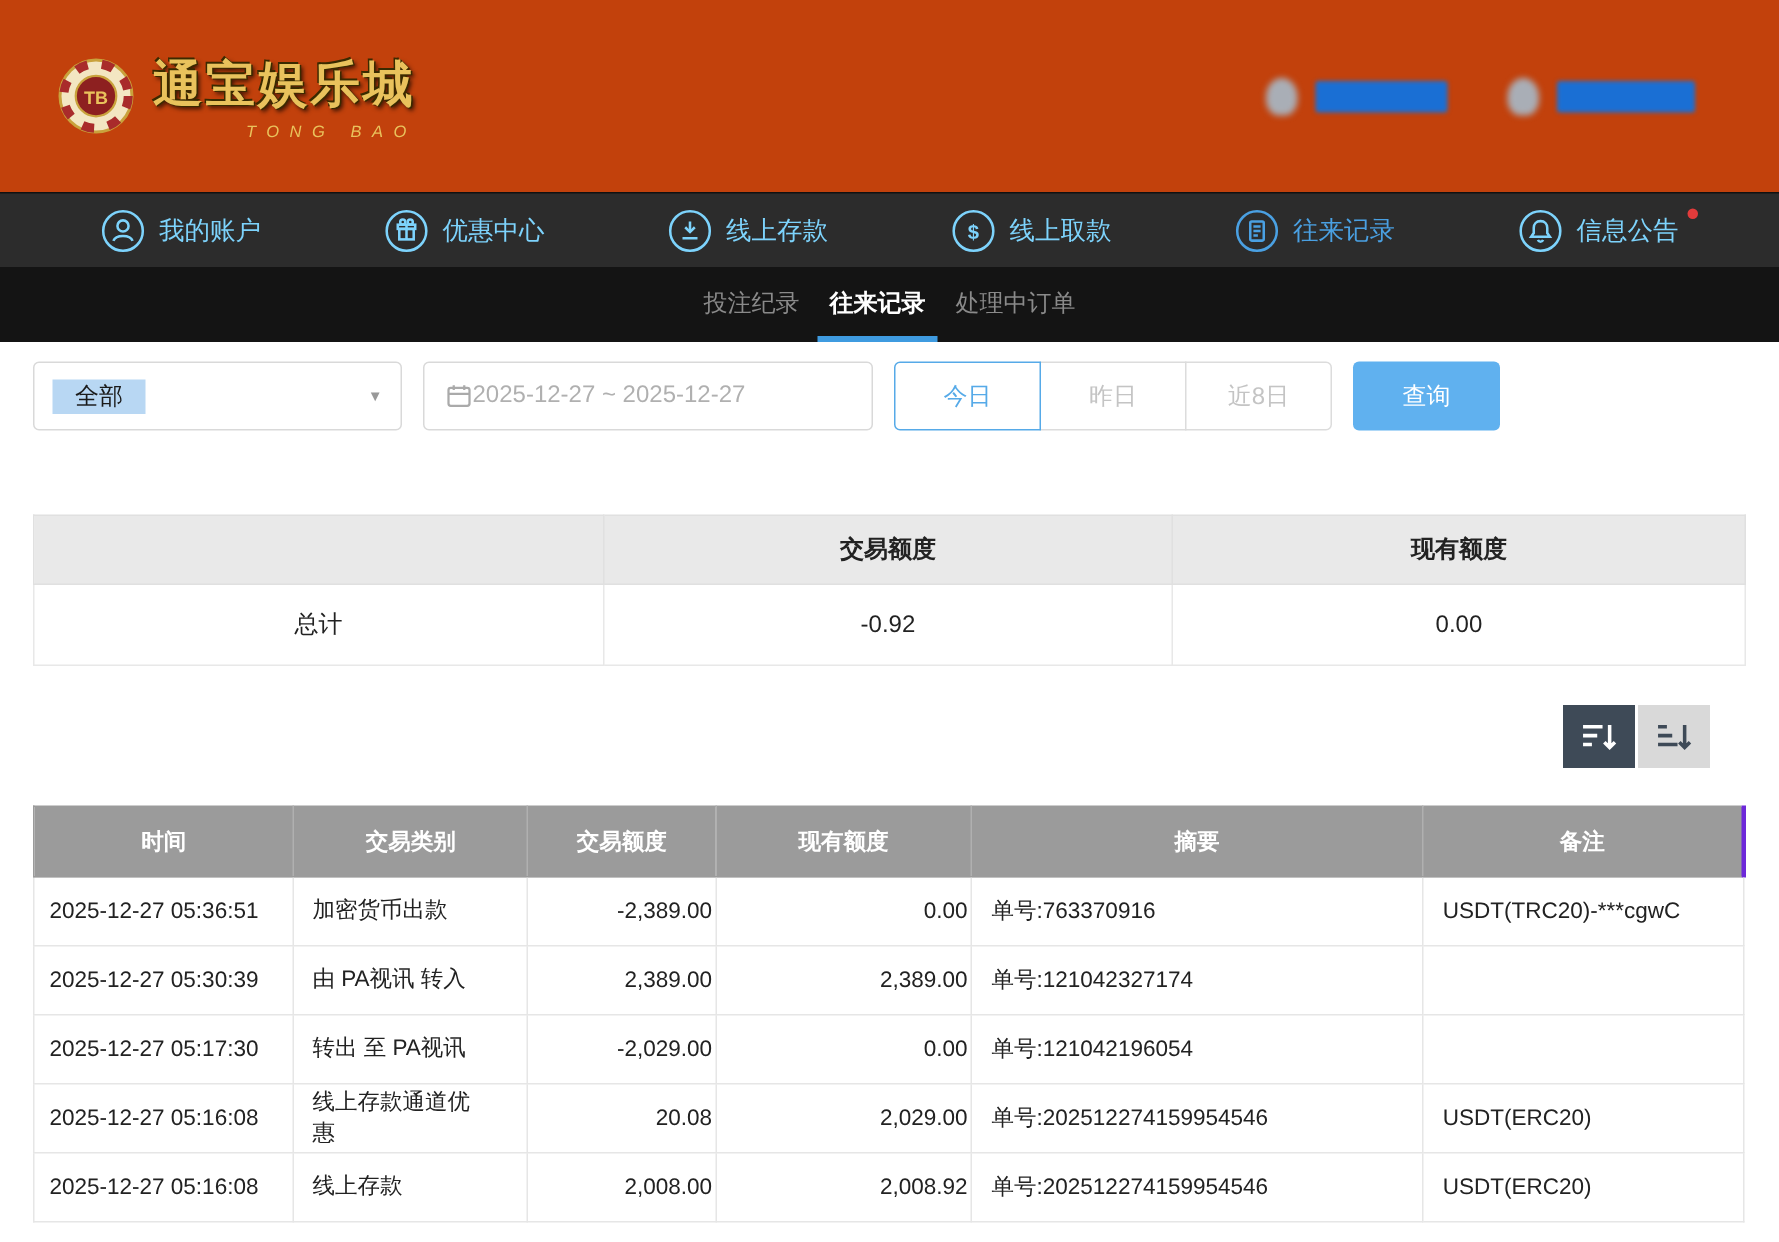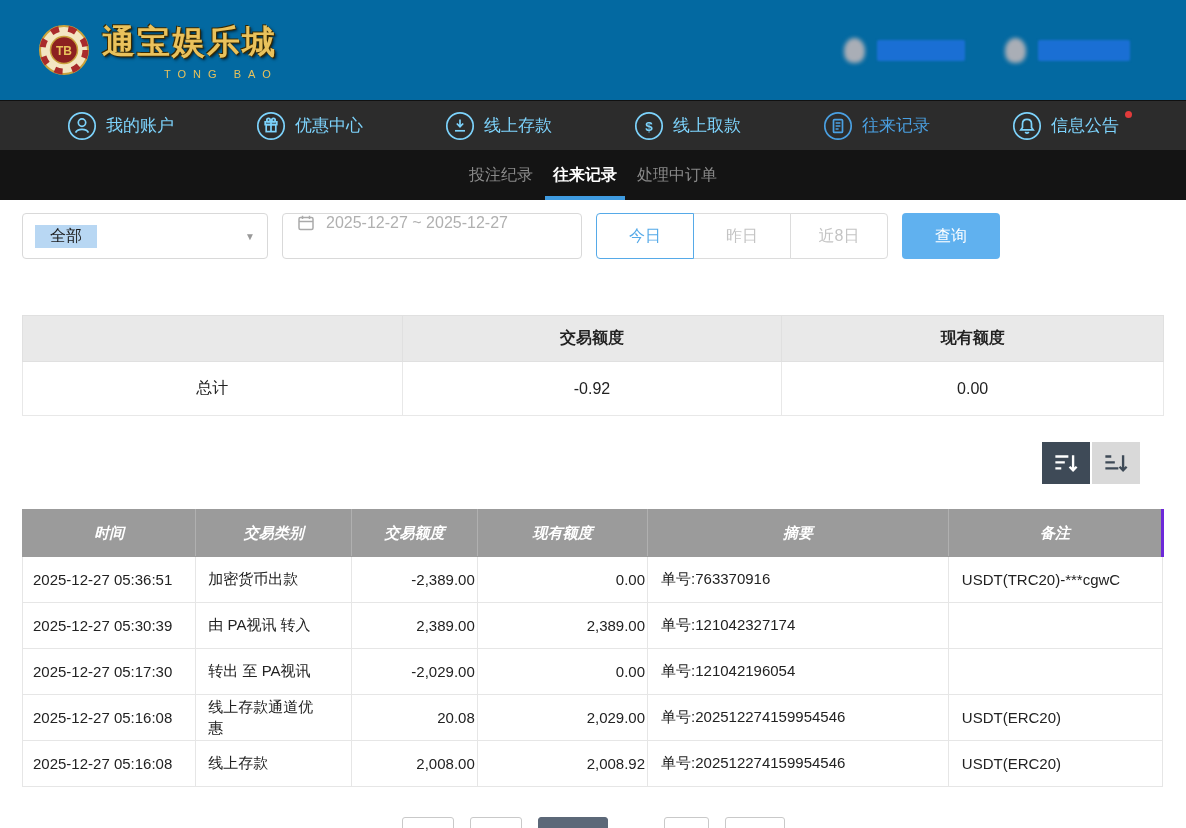--- a/index.html
+++ b/index.html
@@ -5,31 +5,31 @@
   * { box-sizing: border-box; }
   html,body { margin:0; padding:0; }
   body {
     width:1186px; height:828px; overflow:hidden;
     background:#fff; font-family:"Liberation Sans", sans-serif;
     position:relative;
   }
 
   
   .top-header {
-    height:100px; background:#0369a1;
+    height:128px; background:#c2410c;
     display:flex; align-items:center; justify-content:space-between;
     padding:0 56px 0 38px;
   }
   .logo { display:flex; align-items:center; gap:12px; }
   .logo-texts { display:flex; flex-direction:column; }
   .logo-cn {
     font-size:33px; font-weight:bold; color:#e9c25c; letter-spacing:2px;
     text-shadow:1px 1px 0 #3a2a00, -1px -1px 0 #3a2a00, 2px 2px 3px rgba(0,0,0,.7);
   }
-  .logo-en { font-size:11px; color:#e9c25c; letter-spacing:7px; margin-top:3px; padding-left:62px; }
+  .logo-en { font-size:11px; color:#e9c25c; letter-spacing:7px; margin-top:3px; padding-left:62px;font-style:italic; }
   .redacted-group { display:flex; align-items:center; gap:40px; }
   .redacted-item { display:flex; align-items:center; gap:12px; }
   .redacted-avatar { width:21px; height:25px; background:#a9aeb6; border-radius:50% 50% 42% 42%; filter:blur(2px); }
   .redacted-bar { height:21px; background:#1a6fd4; border-radius:2px; filter:blur(1.3px); }
   .redacted-bar.b1 { width:88px; }
   .redacted-bar.b2 { width:92px; }
 
   
   .main-nav {
     height:50px; background:#2c2c2c; border-top:1px solid #111;
@@ -52,21 +52,21 @@
   
   .filters { display:flex; align-items:center; gap:14px; padding:13px 22px 0 22px; }
   .select-box {
     width:246px; height:46px; border:1px solid #d9d9d9; border-radius:4px;
     display:flex; align-items:center; justify-content:space-between; padding:0 12px; cursor:pointer;
   }
   .select-value { font-size:16px; color:#1a1a1a; background:#b8d7f3; padding:1px 15px; }
   .chevron { color:#999; font-size:10px; }
   .date-box {
     width:300px; height:46px; border:1px solid #d9d9d9; border-radius:4px;
-    display:flex; gap:11px; padding:0 14px;
+    display:flex; align-items:center; gap:0; padding:0 14px;
     color:#b0b0b0; font-size:16px; cursor:pointer;
   }
   .segmented { display:flex; }
   .seg-btn {
     width:98px; height:46px; background:#fff; border:1px solid #dcdcdc; margin-left:-1px;
     color:#c4c4c4; font-size:16px; display:flex; align-items:center; justify-content:center; cursor:pointer;
   }
   .seg-btn:first-child { margin-left:0; border-radius:4px 0 0 4px; }
   .seg-btn:last-child { border-radius:0 4px 4px 0; }
   .seg-btn.active { border:1px solid #56aae8; color:#56aae8; z-index:1; }
@@ -88,21 +88,21 @@
   .sort-row { display:flex; justify-content:flex-end; margin:26px 46px 0 0; gap:2px; }
   .sort-btn { width:48px; height:42px; display:flex; align-items:center; justify-content:center; cursor:pointer; }
   .sort-btn.dark { background:#3e4a57; color:#fff; }
   .sort-btn.light { background:#d9d9d9; color:#3e4a57; }
 
   
   .data-wrap { margin:25px 22px 0 22px; }
   table.data { width:100%; border-collapse:collapse; table-layout:fixed; font-size:15px; color:#222; border:1px solid #e6e6e6; }
   table.data th {
     background:#9b9b9b; color:#fff; height:47px; font-weight:bold; font-size:15px;
-    border:1px solid #9b9b9b; border-right:1px solid #b0b0b0; text-align:center;font-style:italic;
+    border:1px solid #9b9b9b; border-right:1px solid #b0b0b0; text-align:center;
   }
   table.data th:last-child { border-right:3px solid #6d28d9; }
   table.data td { height:46px; border:1px solid #e6e6e6; padding:0 12px; background:#fff; }
   table.data td:nth-child(1) { padding-left:10px; white-space:nowrap; }
   table.data td:nth-child(2) span { display:inline-block; max-width:112px; line-height:1.35; vertical-align:middle; }
   table.data td:nth-child(3), table.data td:nth-child(4) { text-align:right; padding-right:2px; }
   table.data td:nth-child(5), table.data td:nth-child(6) { text-align:left; padding-left:13px; }
 
   
   .pagination { margin-top:30px; display:flex; justify-content:center; align-items:flex-start; gap:16px; }

